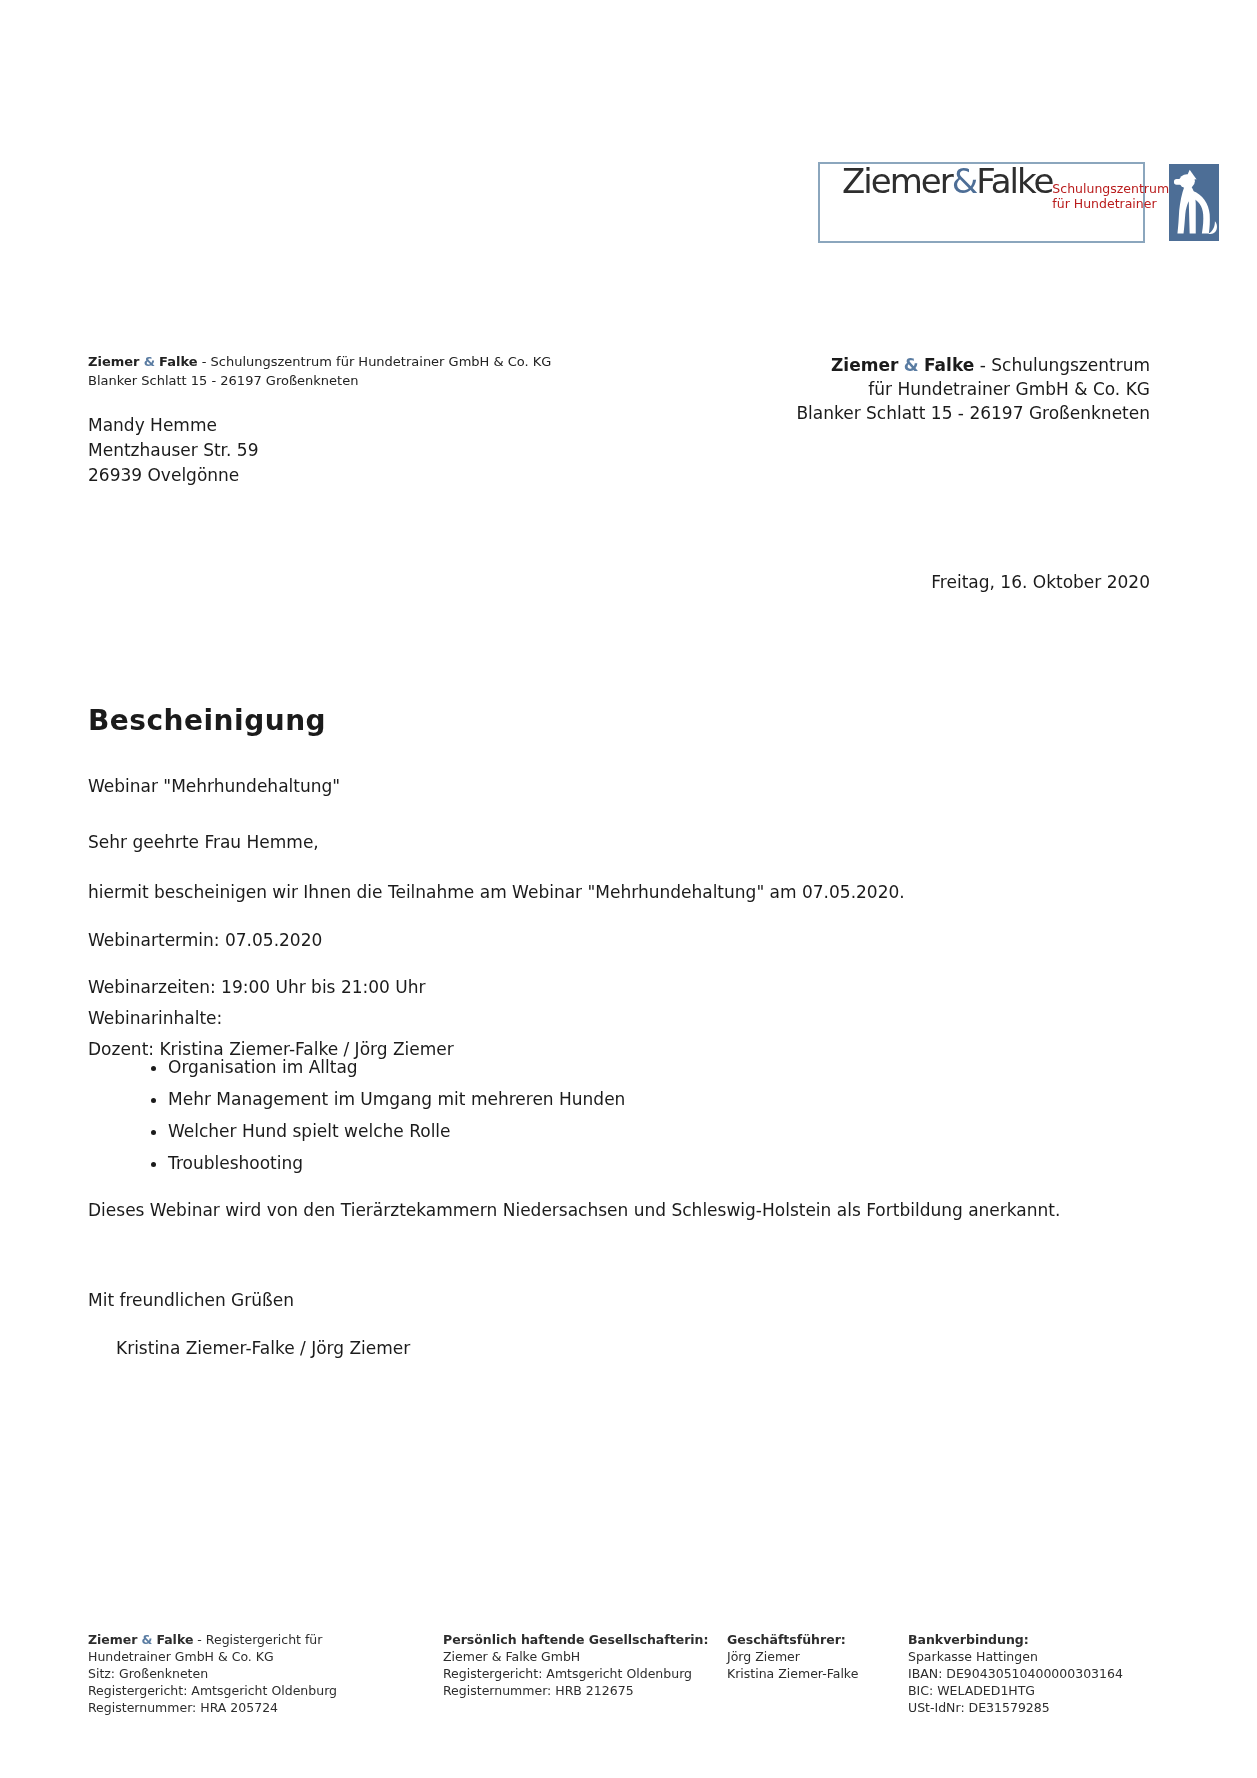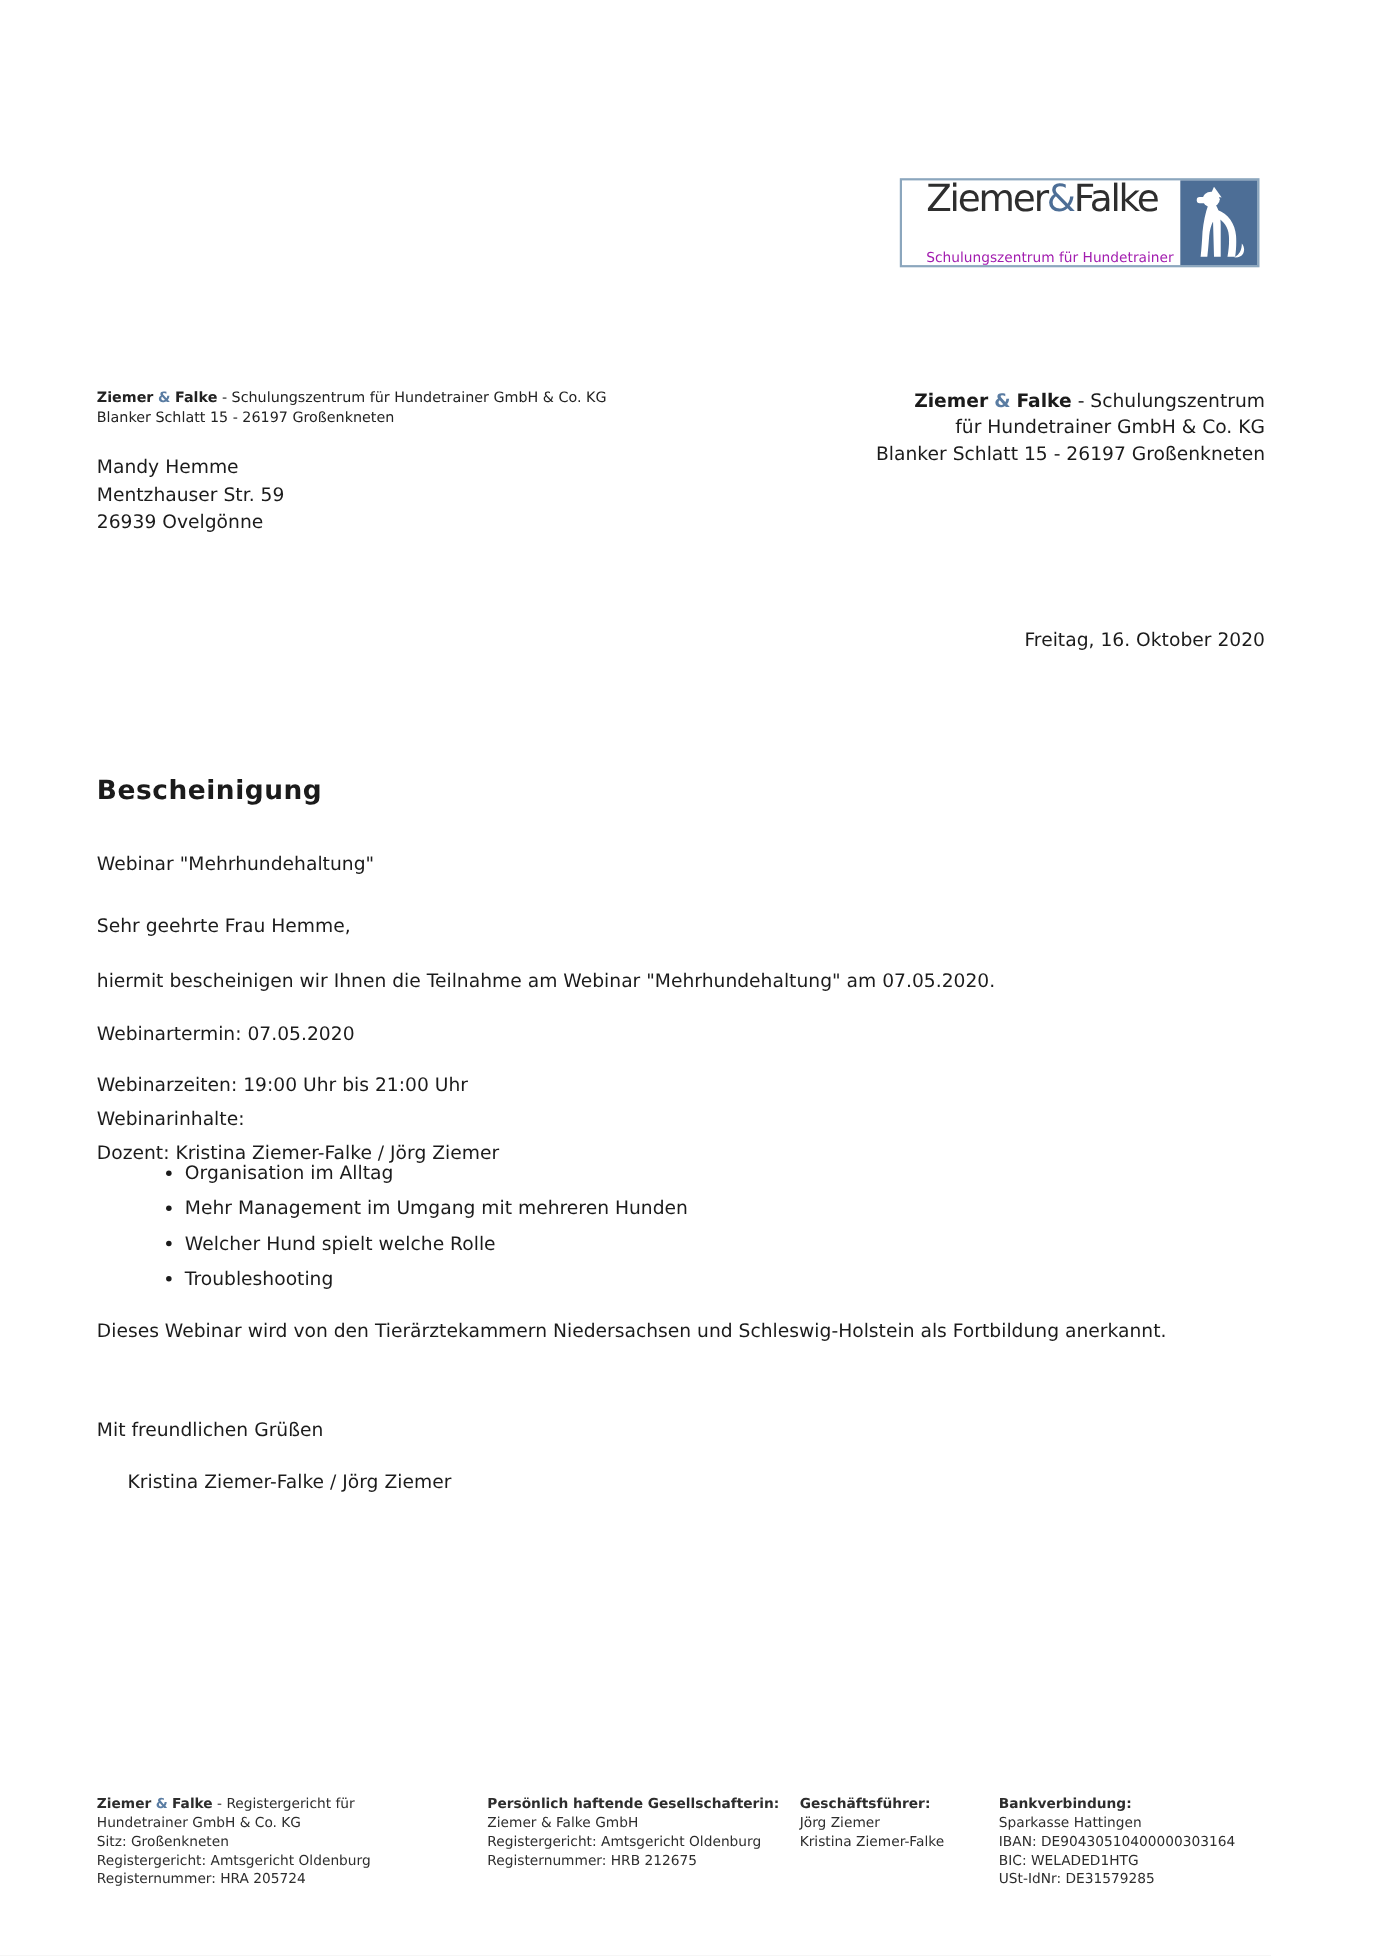--- a/index.html
+++ b/index.html
@@ -11,37 +11,37 @@
     font-family:"DejaVu Sans","Liberation Sans",sans-serif;
     color:#1b1b1b;
     overflow:hidden;
   }
   
   .logo{
     position:absolute;left:818px;top:162px;width:327px;height:81px;
     border:2px solid #8ba6bd;box-sizing:border-box;
     display:flex;background:#fff;
   }
-  .logo-text{flex:1;display:flex;flex-direction:column;justify-content:space-between;padding-left:22px;}
+  .logo-text{flex:1;display:flex;justify-content:flex-start;padding-left:22px;}
   .brand{font-size:34px;line-height:1;letter-spacing:-2px;color:#2e2e2e;white-space:nowrap;}
   .brand .amp{color:#4d6e96;}
-  .logo-sub{font-size:12.5px;color:#a21caf;margin-top:1px;letter-spacing:0;}
+  .logo-sub{font-size:12.5px;color:#b91c1c;margin-top:17px;letter-spacing:0;}
   .logo-dog{width:70px;background:#4d6e96;display:flex;align-items:flex-end;justify-content:center;}
   .logo-dog svg{display:block;margin-bottom:4px;}
   
   .sender{position:absolute;left:88px;top:352px;font-size:13px;line-height:19px;color:#222;}
   .sender b{font-weight:bold;}
   .amp-txt{color:#5a7ca2;font-weight:bold;}
   .recipient{position:absolute;left:88px;top:413px;font-size:17px;line-height:25px;}
   .header-right{position:absolute;right:107px;top:353px;text-align:right;font-size:17px;line-height:24px;}
   .header-right b{font-weight:bold;}
   .contact{margin-top:24px;}
   .date{position:absolute;right:107px;top:572px;font-size:17px;}
   
-  .title{position:absolute;left:88px;top:704px;font-size:24px;font-weight:bold;letter-spacing:0.5px;}
+  .title{position:absolute;left:88px;top:704px;font-size:28px;font-weight:bold;letter-spacing:0.5px;}
   .line{position:absolute;left:88px;font-size:17px;white-space:nowrap;}
   .webinar-line{top:776px;}
   .salutation{top:832px;}
   .para{top:882px;}
   .termin{top:930px;}
   .zeiten-block{position:absolute;left:88px;top:972px;font-size:17px;line-height:31px;}
   .bullets{position:absolute;left:150px;top:1051px;margin:0;padding-left:18px;font-size:17px;line-height:32px;}
   .anerkennung{top:1200px;}
   .closing{top:1290px;}
   .signature{top:1338px;margin-left:28px;}

